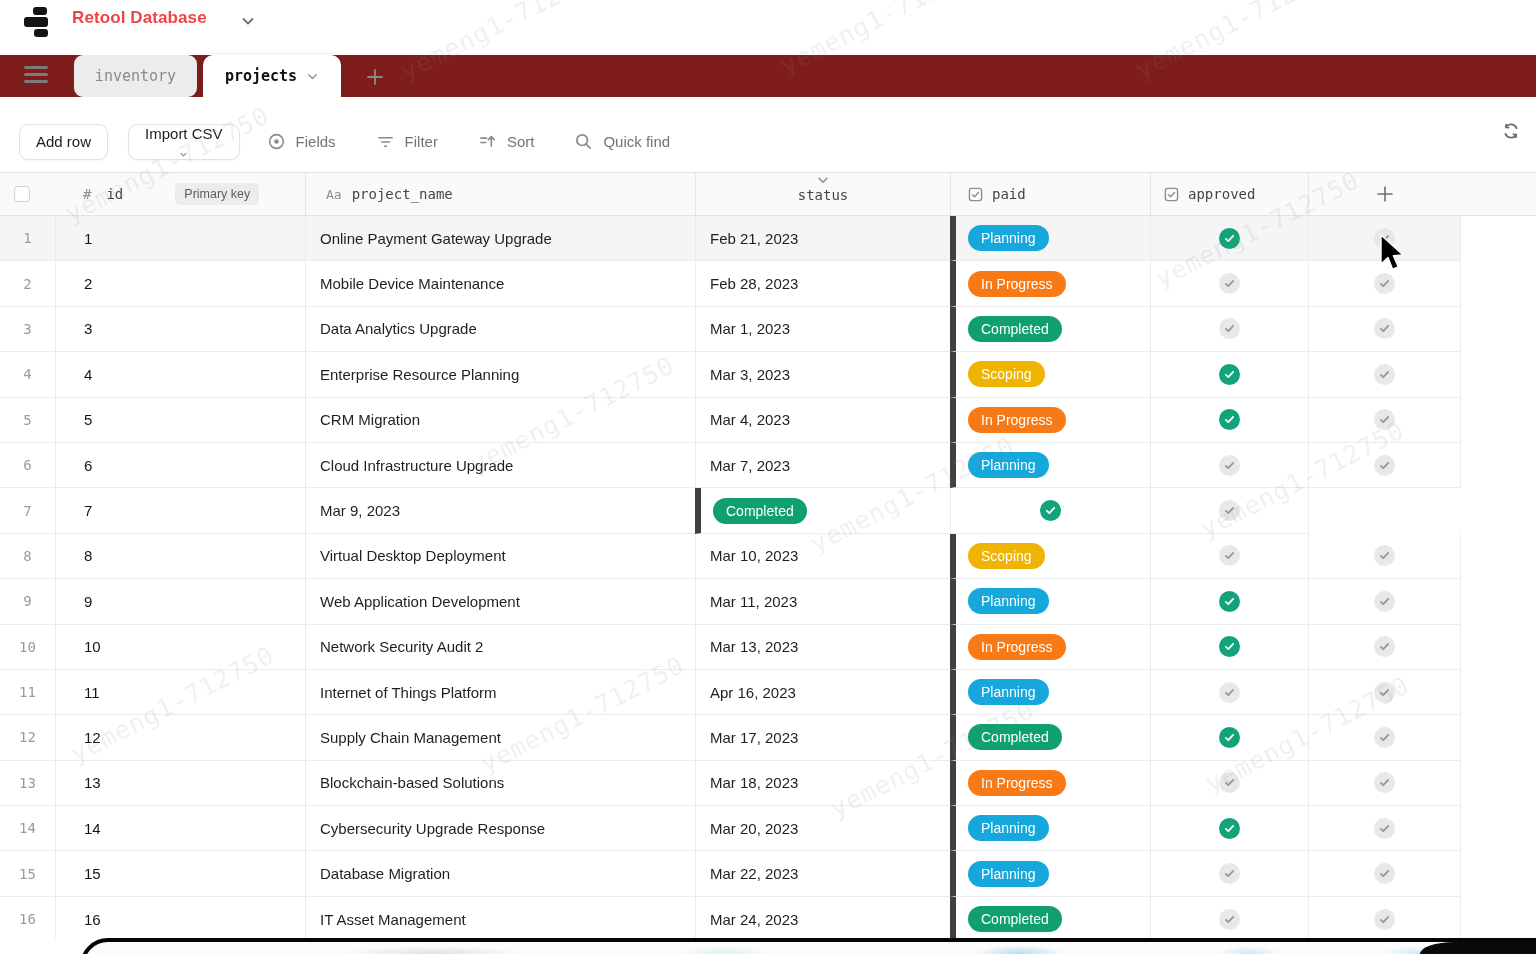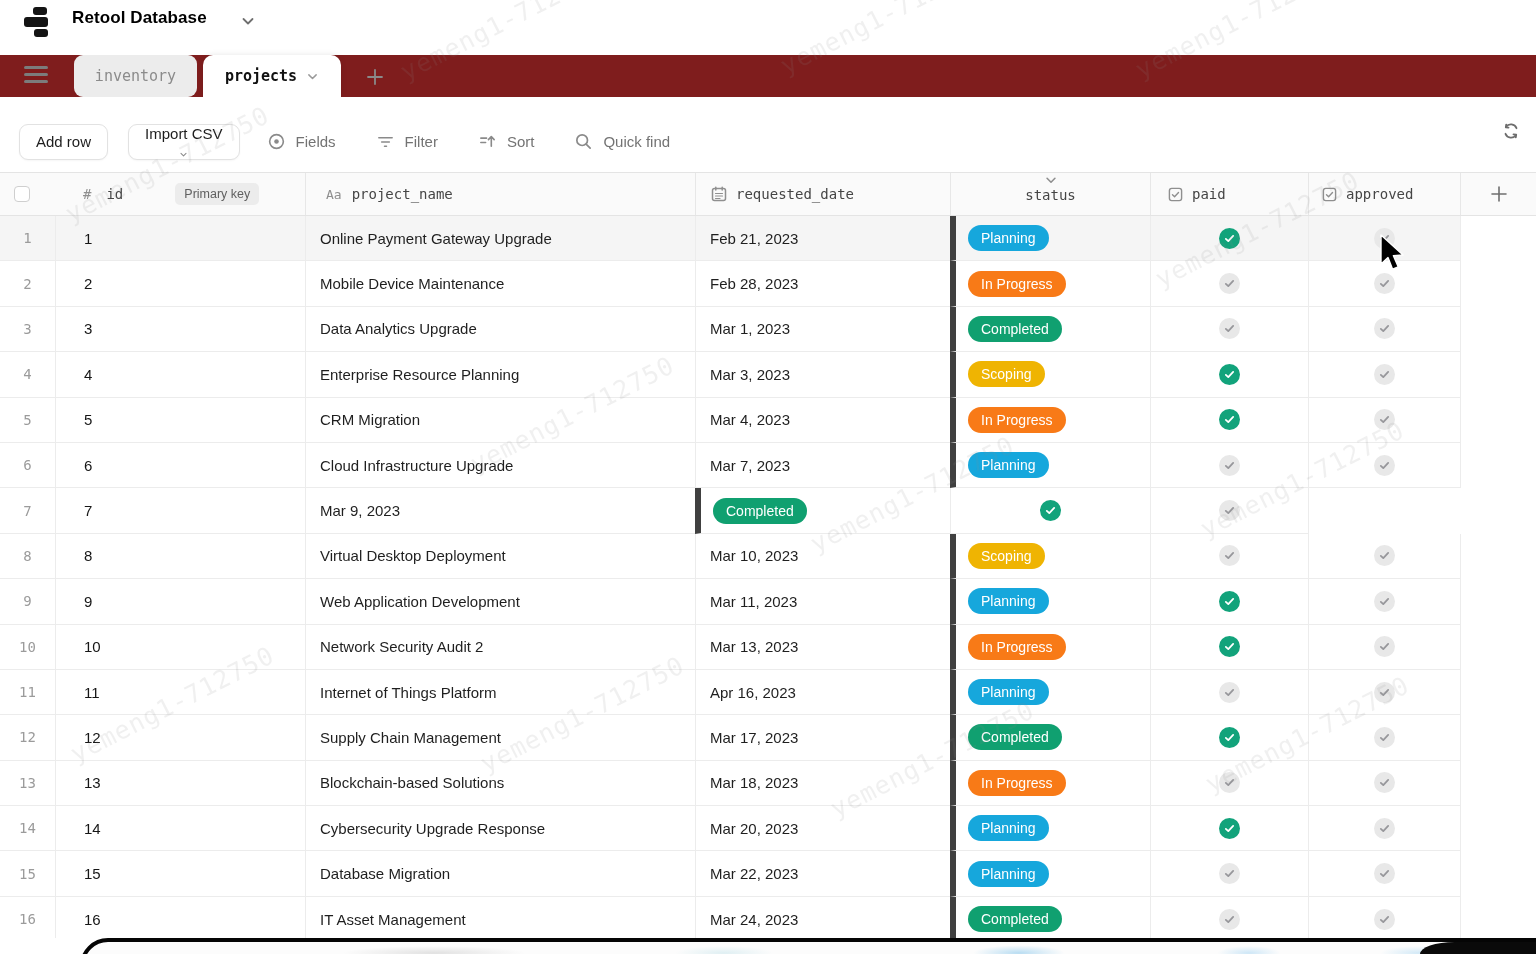--- a/index.html
+++ b/index.html
@@ -10,21 +10,21 @@
   }
   .mono { font-family:"DejaVu Sans Mono", monospace; }
 
   
   .topbar { position:absolute; left:0; top:0; width:100%; height:55px; background:#fff; }
   .logo { position:absolute; left:24px; top:6px; width:26px; height:30px; }
   .logo i { position:absolute; background:#141414; border-radius:3px; display:block; }
   .logo .b1 { left:9px;  top:1px;  width:14px; height:8px; }
   .logo .b2 { left:0px;  top:11px; width:24px; height:10px; }
   .logo .b3 { left:10px; top:23px; width:14px; height:8px; }
-  .apptitle { position:absolute; left:72px; top:8px; font-size:17px; font-weight:700; color:#000000; letter-spacing:.1px; }
+  .apptitle { position:absolute; left:72px; top:8px; font-size:17px; font-weight:700; color:#ef4444; letter-spacing:.1px; }
   .title-chevron { position:absolute; left:240px; top:13px; color:#6f6f6f; }
 
   
   .tabbar { position:absolute; left:0; top:55px; width:100%; height:42px; background:#7f1d1d; }
   .hamburger { position:absolute; left:24px; top:11px; width:24px; height:19px; cursor:pointer; }
   .hamburger i { display:block; height:2.6px; background:#7c7c7c; border-radius:2px; margin-bottom:4.4px; }
   .tab { position:absolute; top:0; height:42px; display:flex; align-items:center; justify-content:center;
          font-size:15px; cursor:pointer; }
   .tab.inactive { left:74px; width:123px; background:#ececec; border-radius:9px; color:#8b8b8b; }
   .tab.active { left:203px; width:138px; background:#fff; border-radius:10px 10px 0 0;
@@ -180,28 +180,20 @@
     <div class="th" style="padding-left:14px;">
       <div class="checkbox"></div>
       <span class="icn" style="margin-left:53px;">#</span>
       <span style="margin-left:15px;">id</span>
       <span class="pill-key" style="margin-left:52px;">Primary key</span>
     </div>
     <div class="th" style="padding-left:20px; gap:10px;">
       <span class="icn" style="font-size:13px;">Aa</span>
       <span>project_name</span>
     </div>
-    <div class="th" style="padding-left:15px; gap:9px;">
-      <svg class="icn" width="16" height="16" viewBox="0 0 16 16">
-          <rect x="1.5" y="2.5" width="13" height="12" rx="2" fill="none" stroke="currentColor" stroke-width="1.5"></rect>
-          <path d="M4.8 1.2 V4 M11.2 1.2 V4" stroke="currentColor" stroke-width="1.5" stroke-linecap="round"></path>
-          <path d="M4.5 7.5 H11.5 M4.5 10 H11.5 M4.5 12.5 H9" stroke="currentColor" stroke-width="1.2" stroke-linecap="round"></path>
-        </svg>
-      <span>requested_date</span>
-    </div>
     <div class="th" style="flex-direction:column;">
       <svg class="icn" width="14" height="14" viewBox="0 0 16 16">
           <path d="M3.5 6 L8 10.5 L12.5 6" fill="none" stroke="currentColor" stroke-width="1.8" stroke-linecap="round" stroke-linejoin="round"></path>
         </svg>
       <span>status</span>
     </div>
     <div class="th" style="padding-left:17px; gap:9px;">
       <svg class="icn" width="15" height="15" viewBox="0 0 16 16">
           <rect x="1.5" y="1.5" width="13" height="13" rx="2.5" fill="none" stroke="currentColor" stroke-width="1.5"></rect>
           <path d="M4.8 8.2 L7 10.3 L11.2 5.8" fill="none" stroke="currentColor" stroke-width="1.5" stroke-linecap="round" stroke-linejoin="round"></path>

